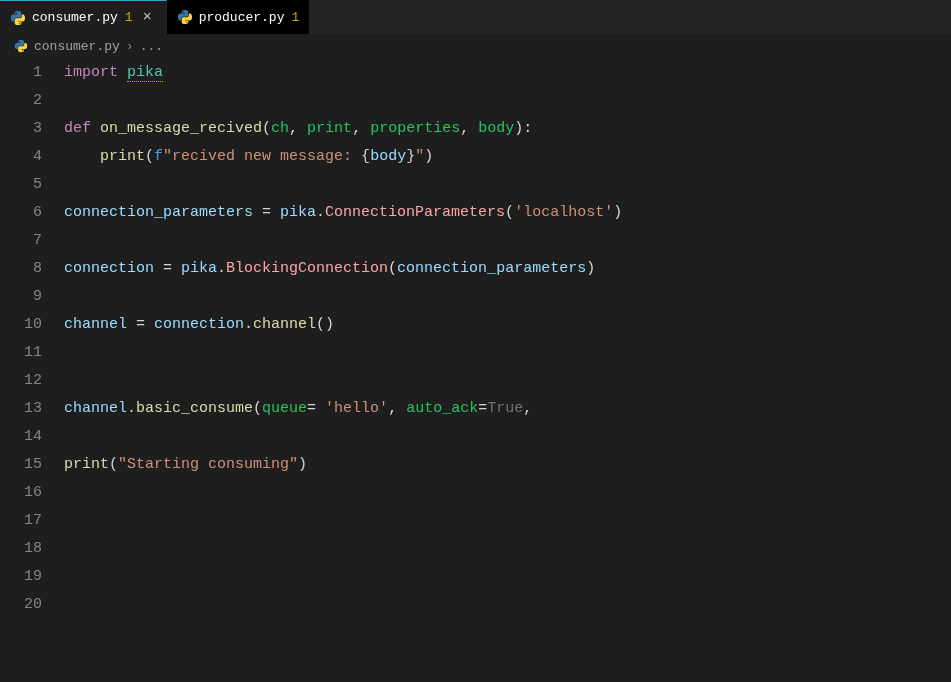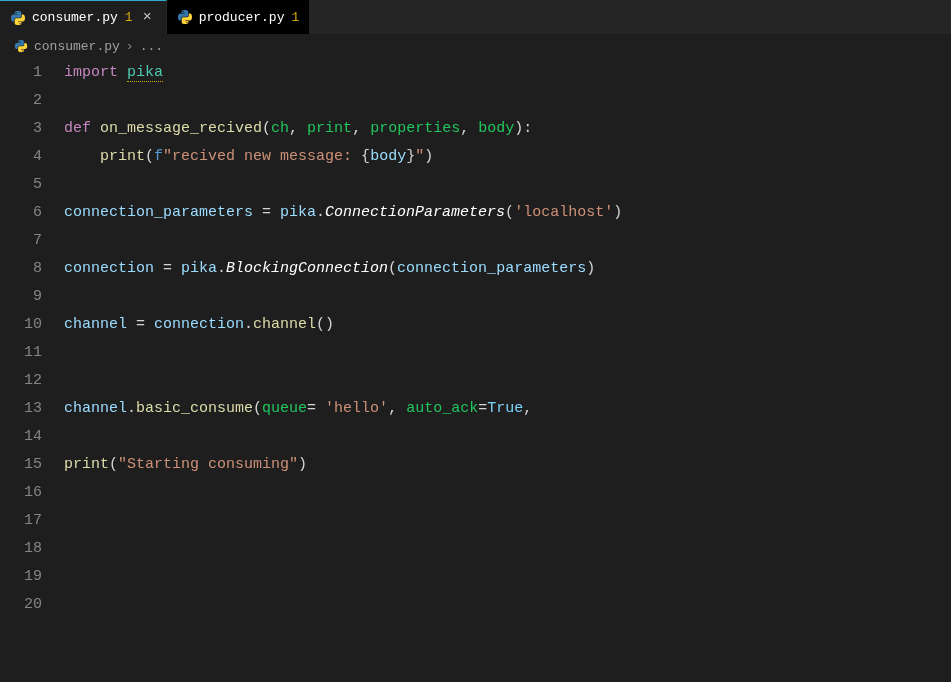--- a/index.html
+++ b/index.html
@@ -62,26 +62,26 @@
   .gutter .ln { height: 28px; }
   .code-area { flex: 1; }
   .line { height: 28px; color: #d4d4d4; white-space: pre; }
   
   
   .kw { color:#c586c0; }          
   .mod1 { color:#4ec9b0; border-bottom:1px dotted #cca700; }
   .fn  { color:#dcdcaa; }
   .pm  { color:#22c55e; }        
   .var { color:#9cdcfe; }
-  .cls { color:#ffffff;font-style:italic; }
+  .cls { color:#fca5a5; }
   .str { color:#ce9178; }
   .pun { color:#d4d4d4; }
   .op  { color:#d4d4d4; }
   .call{ color:#dcdcaa;margin-top:38px; }
-  .const{ color:#7dd3fc; }
+  .const{ color:#737373; }
   .fpre{ color:#569cd6; }
   .guide{ color:#404040; }
   
   .scrollbar {
     position: absolute;
     top: 35px; right: 0; width: 14px; height: 647px;
     background: transparent;
   }
 </style>
 </head>

